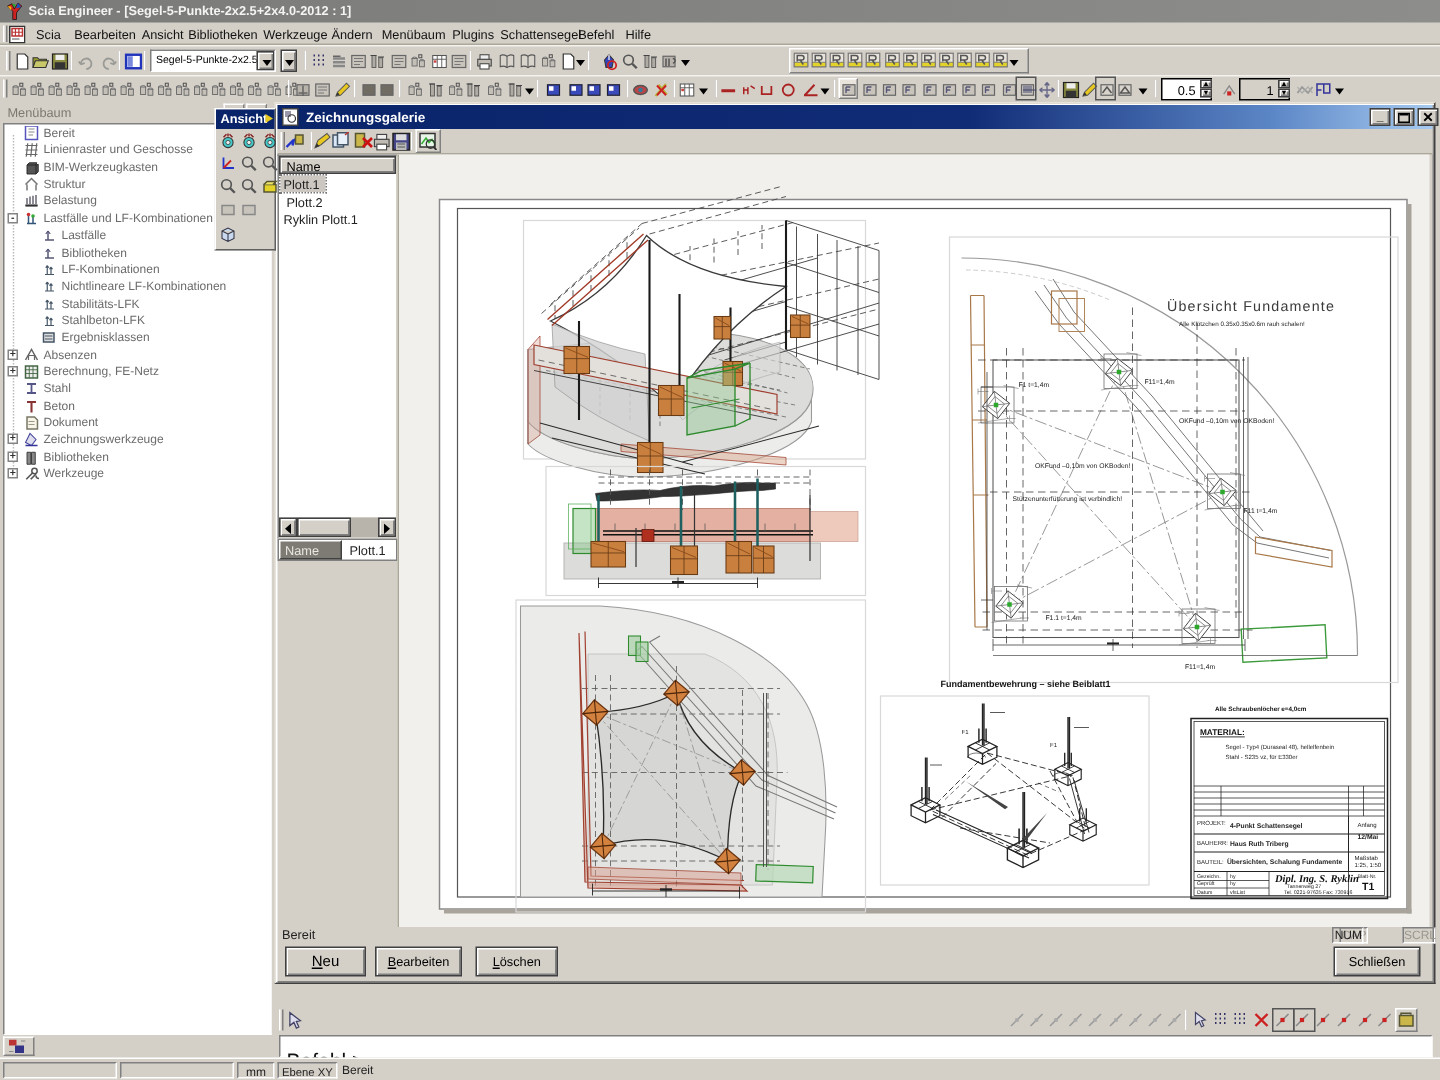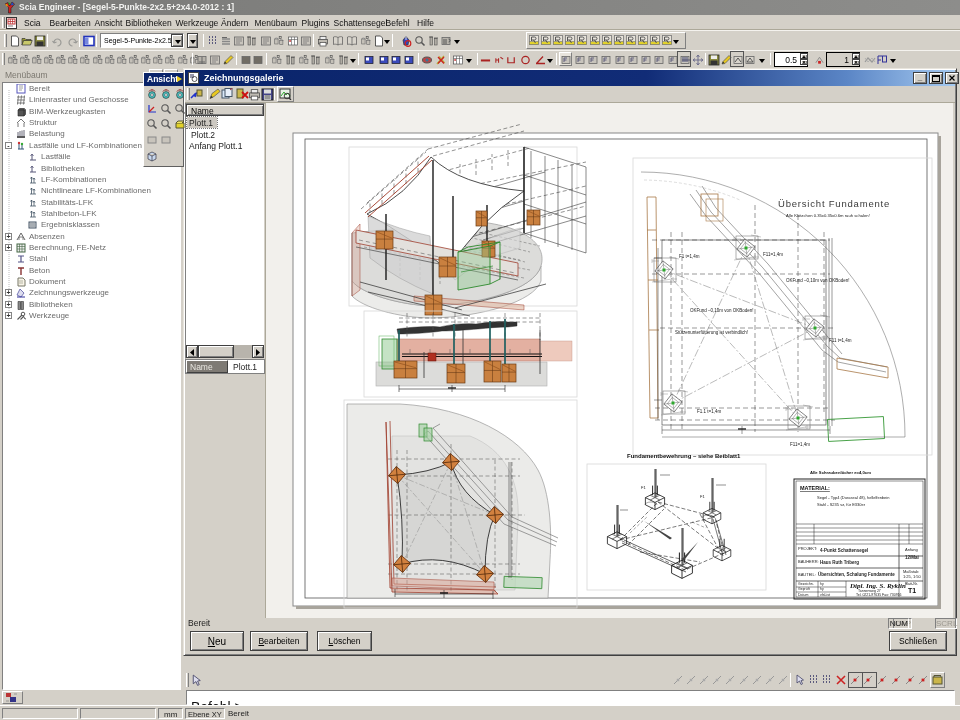--- a/index.html
+++ b/index.html
@@ -749,21 +749,21 @@
 <div class="ab btn" style="left:0;top:0;width:78px;height:12px;text-align:left;font-size:8.5px">
         <span style="position:absolute;left:4px;top:1px">Name</span>
       </div>
 <div class="ab" style="left:1px;top:13px;width:30px;height:11px;background:#ccc8c1;outline:1px dotted #777">
         <span style="position:absolute;left:2px;top:1px">Plott.1</span>
       </div>
 <div class="ab" style="left:3px;top:24.5px">
         <span style="position:absolute;left:2px;top:1px;white-space:nowrap">Plott.2</span>
       </div>
 <div class="ab" style="left:1px;top:36px">
-        <span style="position:absolute;left:2px;top:1px;white-space:nowrap">Anfang Plott.1</span>
+        <span style="position:absolute;left:2px;top:1px;white-space:nowrap">Ryklin Plott.1</span>
       </div>
 <div class="ab" style="left:0px;top:241px;width:78px;height:13px;background:#d4d0c8">
 <div class="ab btn" style="left:0;top:0;width:12px;height:13px"><svg width="6" height="7" style="margin-top:3px">
             <path d="M5,0 L1,3.5 L5,7" fill="#000"></path>
           </svg></div>
 <div class="ab" style="left:12px;top:0;width:54px;height:13px;background:#b8b4ac"></div>
 <div class="ab btn" style="left:12px;top:0;width:36px;height:13px"></div>
 <div class="ab btn" style="left:66px;top:0;width:12px;height:13px"><svg width="6" height="7" style="margin-top:3px">
             <path d="M1,0 L5,3.5 L1,7" fill="#000"></path>
           </svg></div>

